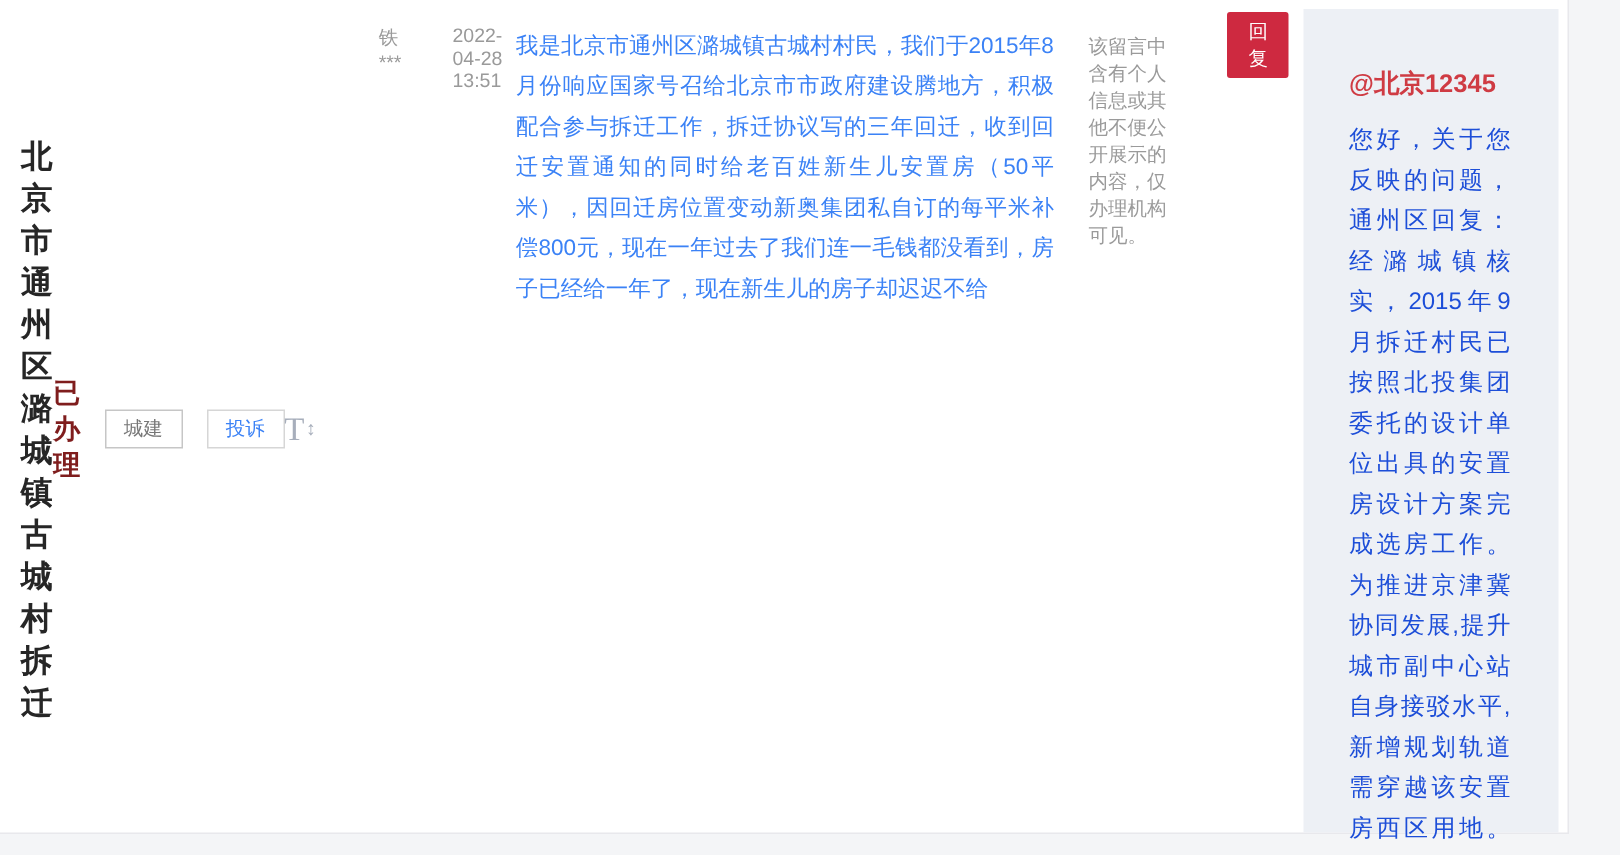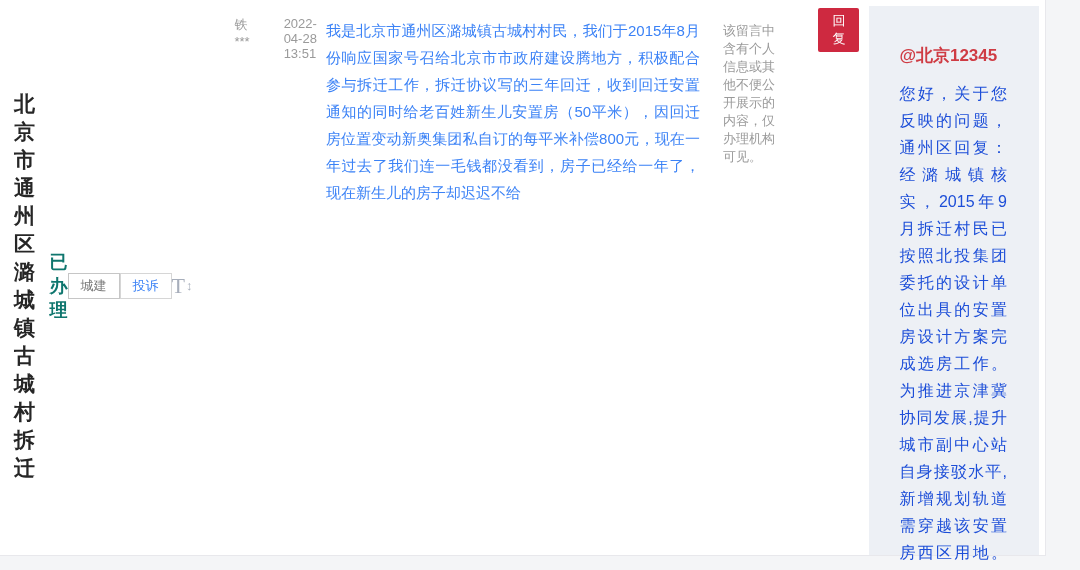--- a/index.html
+++ b/index.html
@@ -25,27 +25,26 @@
     display: flex;
     align-items: center;
   }
   .page-title {
     font-size: 21px;
     font-weight: bold;
     color: #262626;
     letter-spacing: 0.5px;
   }
   .status-badge {
-    margin-left: 14px;
     font-size: 18px;
     font-weight: bold;
-    color: #0f766e;
+    color: #7f1d1d;
   }
   .tag {
-    margin-left: 0;
+    margin-left: 16px;
     font-size: 13px;
     color: #777;
     border: 1px solid #c6c6c6;
     padding: 3px 12px;
     background: #fff;
     white-space: nowrap;
   }
   .tag.secondary {
     color: #3b82f6;
     border-color: #d6d6d6;

